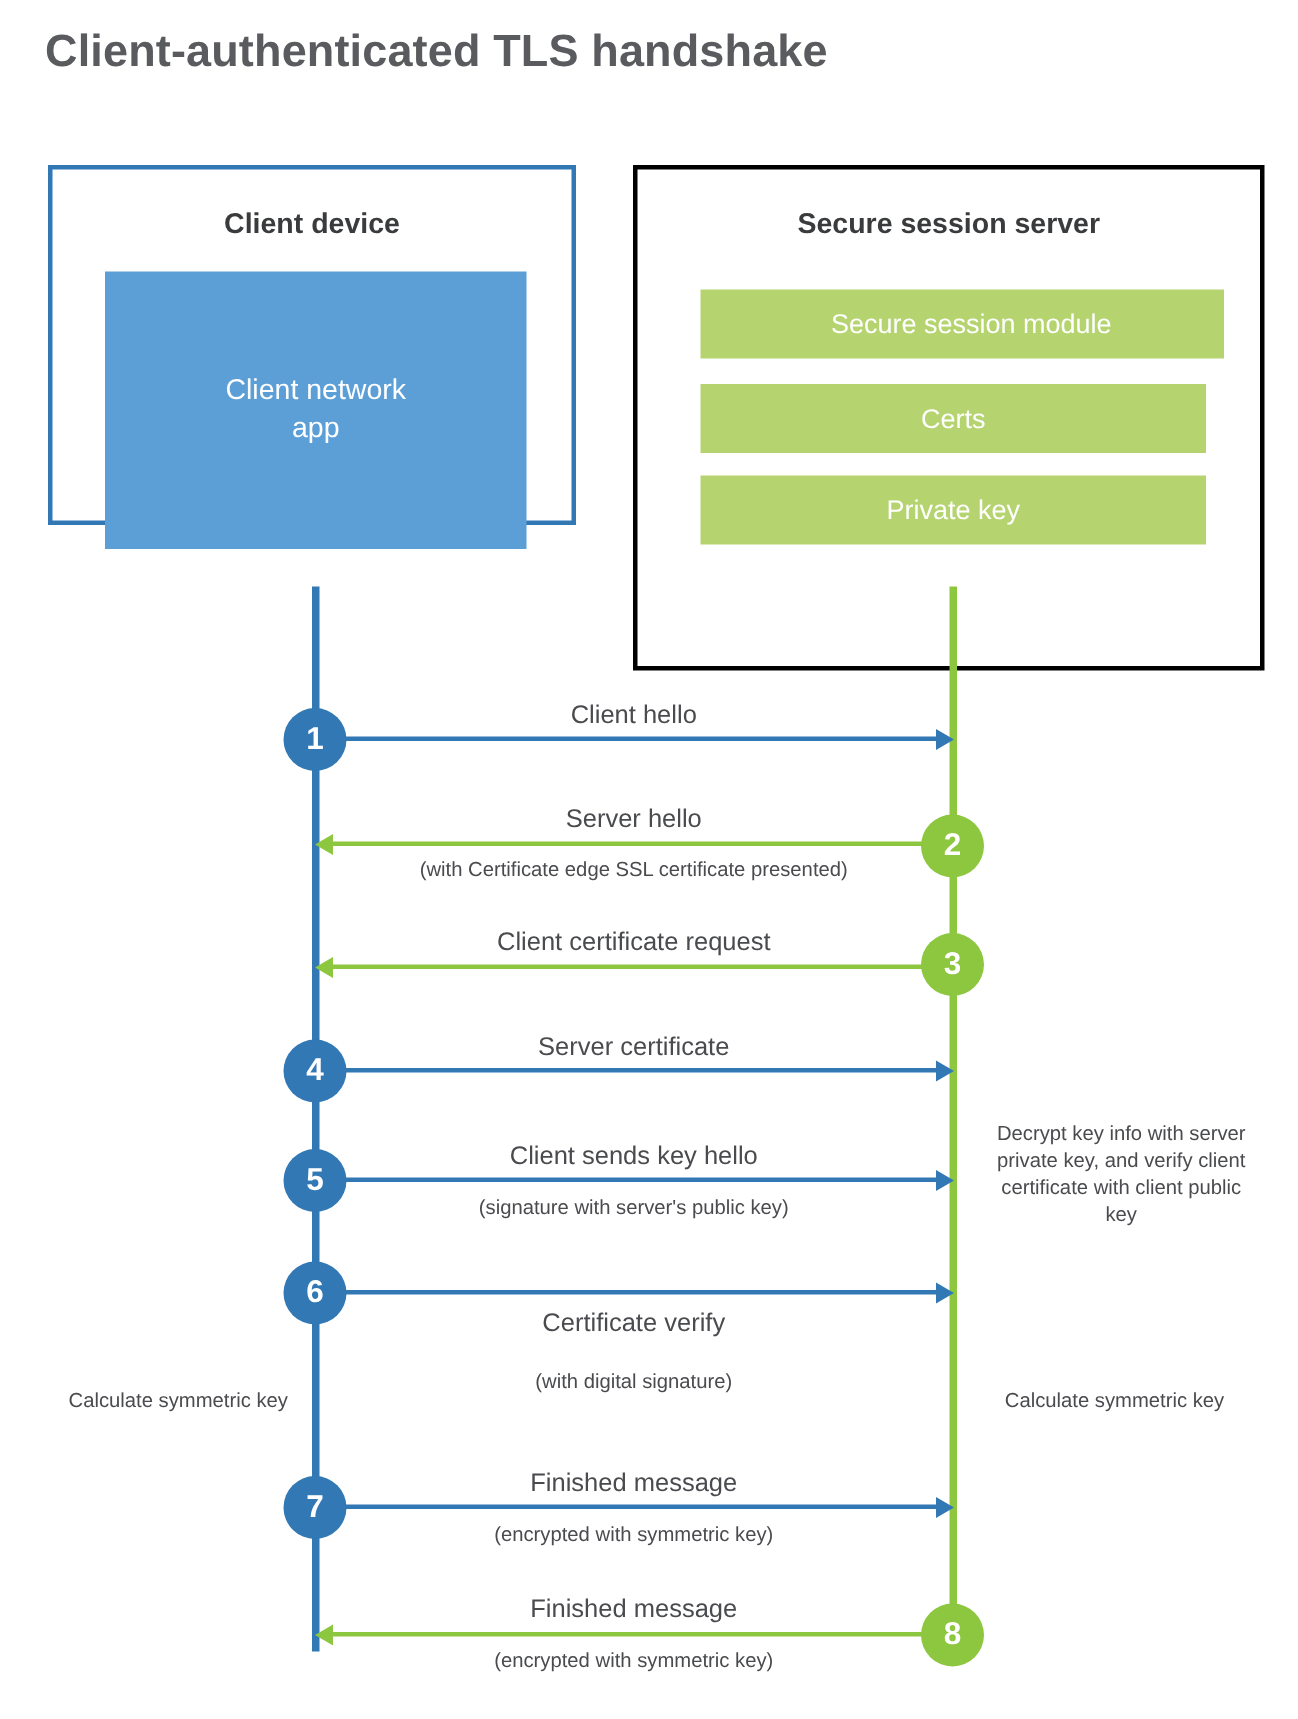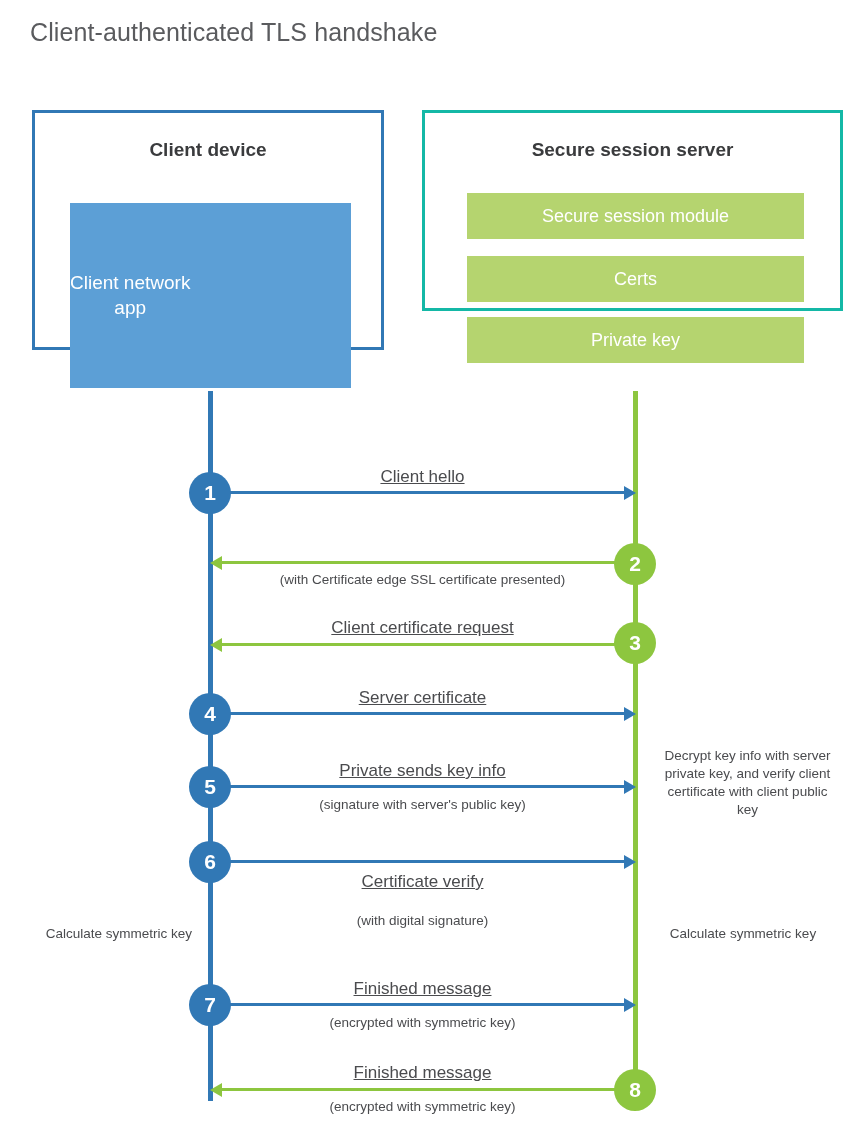--- a/index.html
+++ b/index.html
@@ -17,22 +17,22 @@
     height: 1146px;
     overflow: hidden;
     background: #ffffff;
   }
 
   
   .page-title {
     position: absolute;
     left: 30px;
     top: 18px;
-    font-size: 25px;
-    font-weight: 400;
+    font-size: 30px;
+    font-weight: 700;
     color: #5a5b5e;
     letter-spacing: 0.1px;
     white-space: nowrap;
   }
 
   
   .actor-box {
     position: absolute;
     box-sizing: border-box;
     background: #ffffff;
@@ -41,22 +41,22 @@
     left: 32px;
     top: 110px;
     width: 352px;
     height: 240px;
     border: 3px solid #3178b5;
   }
   .actor-box.server {
     left: 422px;
     top: 110px;
     width: 421px;
-    height: 201px;
-    border: 3px solid #14b8a6;
+    height: 337px;
+    border: 3px solid #000000;
   }
   .actor-title {
     position: absolute;
     left: 0;
     right: 0;
     top: 26px;
     text-align: center;
     font-size: 19px;
     font-weight: bold;
     color: #3a3b3d;
@@ -66,39 +66,39 @@
     position: absolute;
     left: 35px;
     top: 68px;
     width: 281px;
     height: 185px;
     background: #5c9fd6;
     color: #ffffff;
     font-size: 19px;
     display: flex;
     align-items: center;
+    justify-content: center;
     text-align: center;
     line-height: 1.28;
-    margin-top: 22px;
   }
 
   .server-bar {
     position: absolute;
     left: 42px;
     width: 337px;
     height: 46px;
     background: #b5d46f;
     color: #ffffff;
     font-size: 18px;
     display: flex;
     align-items: center;
     justify-content: center;
     text-align: center;
   }
-  .server-bar.b0 { top: 80px; }
+  .server-bar.b0 { top: 80px; padding-left: 12px; }
   .server-bar.b1 { top: 143px; }
   .server-bar.b2 { top: 204px; }
 
   
   .lifeline {
     position: absolute;
     width: 5px;
     top: 391px;
   }
   .lifeline.client {
@@ -147,21 +147,20 @@
   .step-badge.blue  { background: #3178b5; }
   .step-badge.green { background: #8dc63f; }
 
   
   .msg-label {
     position: absolute;
     text-align: center;
     font-size: 17px;
     color: #4a4b4e;
     white-space: nowrap;
-    text-decoration: underline;
   }
   .msg-sublabel {
     position: absolute;
     text-align: center;
     font-size: 13.5px;
     color: #4a4b4e;
     white-space: nowrap;
   }
 
   
@@ -206,20 +205,21 @@
   <div class="lifeline server"></div>
 
   <div class="msg-label" style="left:210px; top:467px; width:425px;">Client hello</div>
   <div class="arrow blue to-right" style="left:210px; top:491px; width:415px;">
       <span class="head"></span>
     </div>
   <div class="step-badge blue" style="left:189px; top:472px;">
       <span>1</span>
     </div>
 
+  <div class="msg-label" style="left:210px; top:536px; width:425px;">Server hello</div>
   <div class="arrow green to-left" style="left:221px; top:561px; width:414px;">
       <span class="head"></span>
     </div>
   <div class="msg-sublabel" style="left:210px; top:572px; width:425px;">(with Certificate edge SSL certificate presented)</div>
   <div class="step-badge green" style="left:614px; top:543px;">
       <span>2</span>
     </div>
 
   <div class="msg-label" style="left:210px; top:618px; width:425px;">Client certificate request</div>
   <div class="arrow green to-left" style="left:221px; top:643px; width:414px;">
@@ -230,21 +230,21 @@
     </div>
 
   <div class="msg-label" style="left:210px; top:688px; width:425px;">Server certificate</div>
   <div class="arrow blue to-right" style="left:210px; top:712px; width:415px;">
       <span class="head"></span>
     </div>
   <div class="step-badge blue" style="left:189px; top:693px;">
       <span>4</span>
     </div>
 
-  <div class="msg-label" style="left:210px; top:761px; width:425px;">Private sends key info</div>
+  <div class="msg-label" style="left:210px; top:761px; width:425px;">Client sends key hello</div>
   <div class="arrow blue to-right" style="left:210px; top:785px; width:415px;">
       <span class="head"></span>
     </div>
   <div class="msg-sublabel" style="left:210px; top:797px; width:425px;">(signature with server's public key)</div>
   <div class="step-badge blue" style="left:189px; top:766px;">
       <span>5</span>
     </div>
 
   <div class="side-note left-align" style="left:660px; top:747px; width:175px;">Decrypt key info with server private key, and verify client certificate with client public key</div>
 

